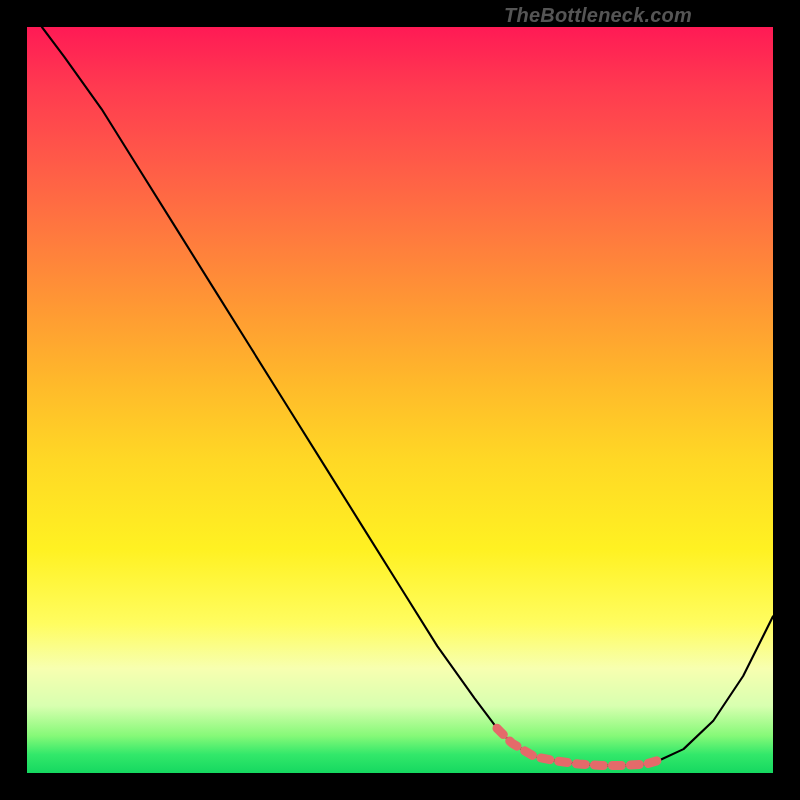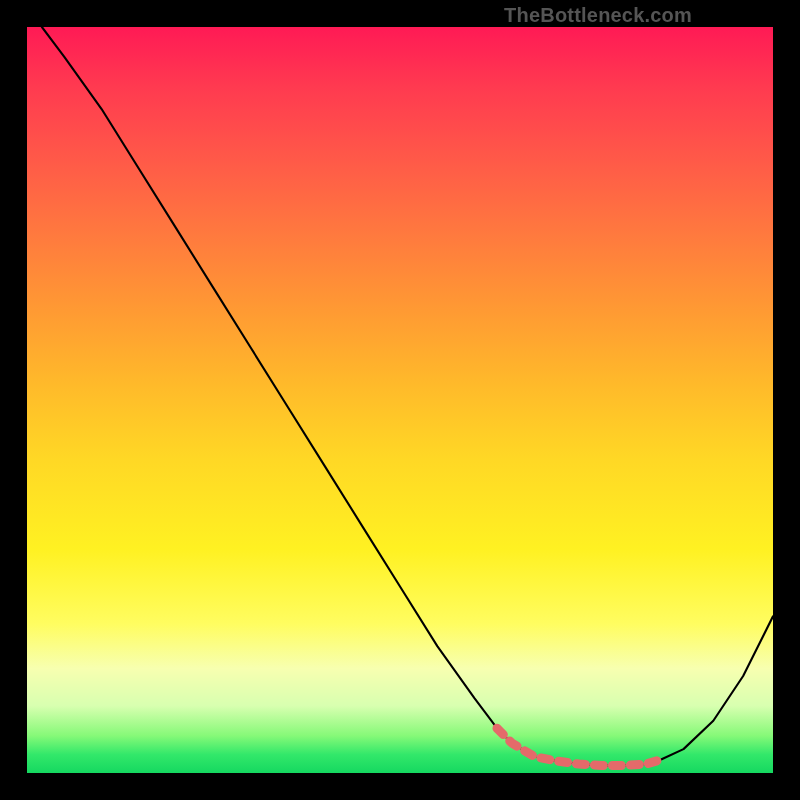--- a/index.html
+++ b/index.html
@@ -9,20 +9,21 @@
     width: 800px;
     height: 800px;
     overflow: hidden;
     font-family: Arial, Helvetica, sans-serif;
   }
   .frame {
     position: relative;
     width: 700px;
     height: 800px;
     background: #000;
+    font-style: italic;
   }
   .watermark {
     position: absolute;
     top: 4px;
     right: 8px;
     color: #555;
     font-size: 20px;
     font-weight: 600;
     letter-spacing: 0.2px;
     z-index: 10;

